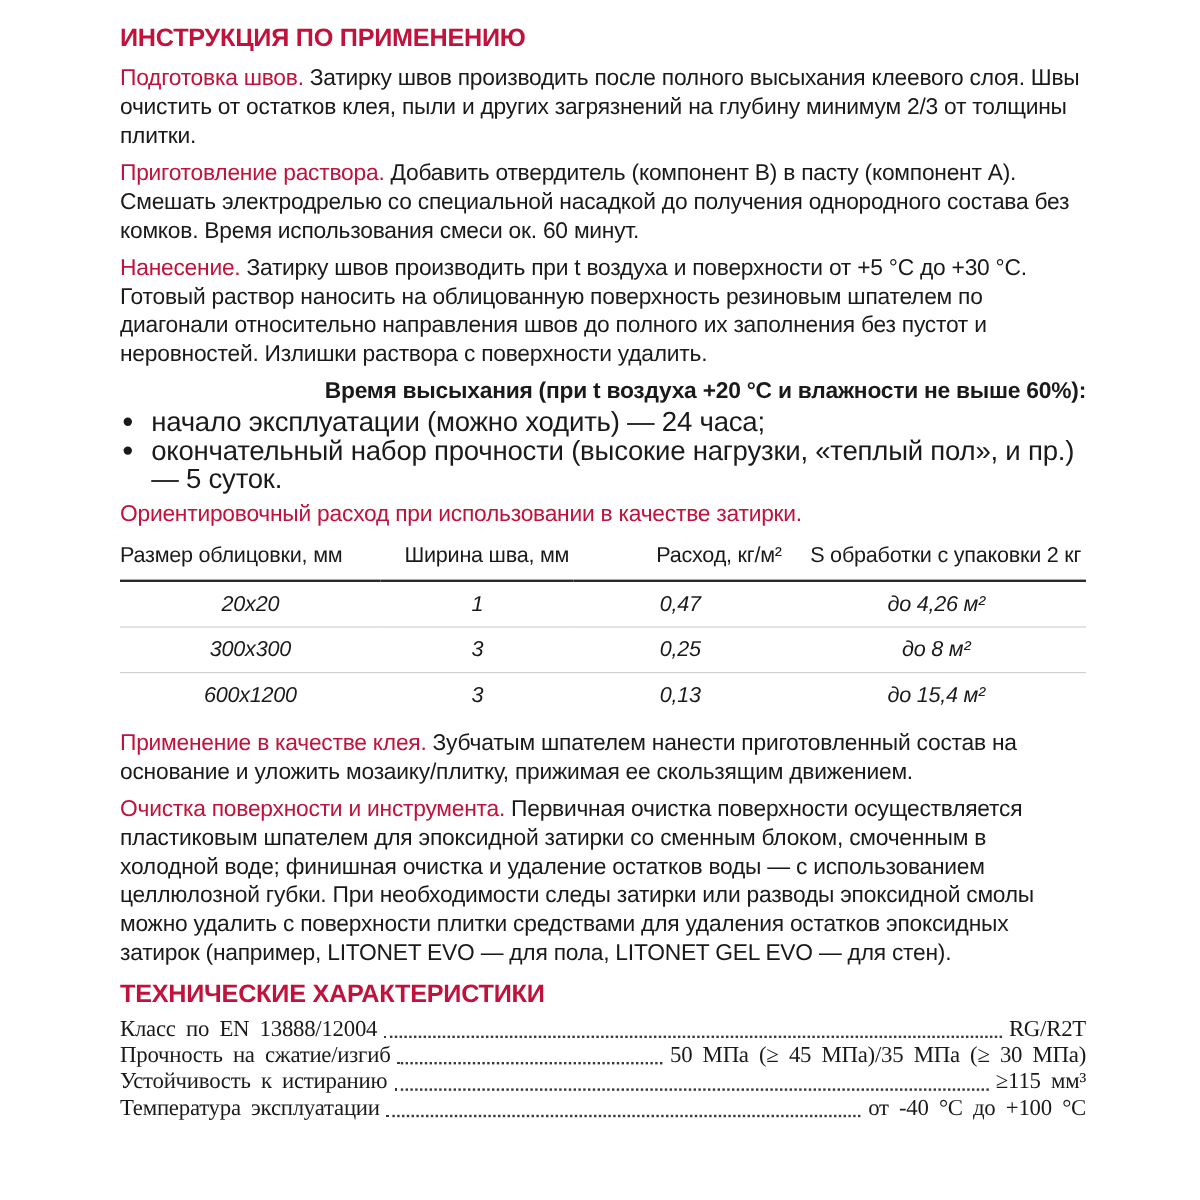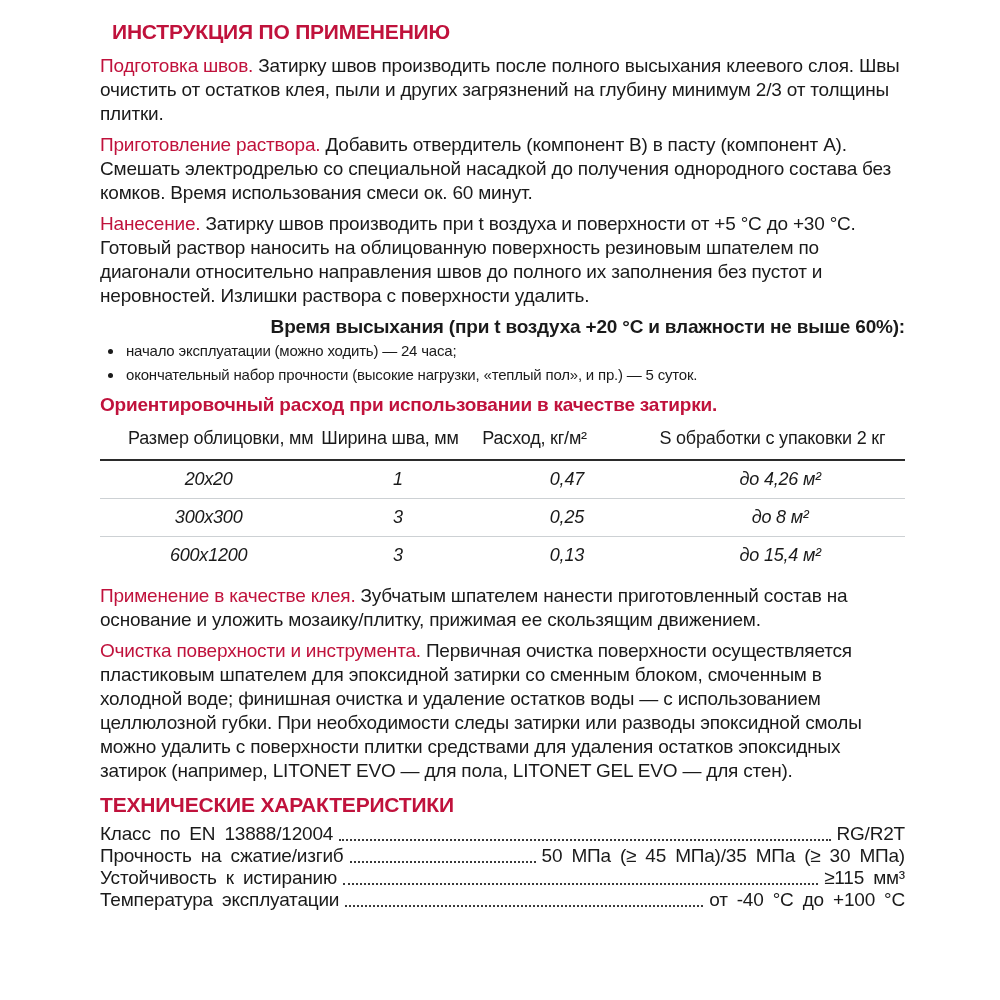--- a/index.html
+++ b/index.html
@@ -17,70 +17,70 @@
     overflow: hidden;
   }
   .page {
     width: 1000px; height: 1000px;
     padding: 20px 95px 0 100px;
     overflow: hidden;
   }
   .doc-title {
     color: var(--accent);
     font-size: 21px; font-weight: bold;
-    margin: 0 0 10px 12px;
+    margin: 0 0 10px 0;
     letter-spacing: -0.2px;
   }
   .para {
     font-size: 19px; line-height: 24px;
     margin: 0 0 7px 0;
     letter-spacing: -0.2px;
   }
   .lead { font-weight: normal; color: var(--accent); margin-right: 5px; }
   .black-heading {
     font-size: 19px; line-height: 24px; font-weight: bold;
     margin: 2px 0 0 0; letter-spacing: -0.2px; text-align: right;
   }
   ul.bullets {
     margin: 0 0 6px 0; padding-left: 24px;
-    font-size: 15px; line-height: 24px; letter-spacing: -0.2px;
+    font-size: 23px; line-height: 24px; letter-spacing: -0.2px;
   }
   ul.bullets li { padding-left: 2px; }
   .red-heading {
     color: var(--accent);
-    font-size: 19px; font-weight: bold; line-height: 24px;
+    font-size: 19px; font-weight: normal; line-height: 24px;
     margin: 4px 0 4px 0; letter-spacing: -0.2px;
   }
   table.consumption {
     width: 100%; border-collapse: collapse;
     font-size: 18px; letter-spacing: -0.2px;
     margin: 0 0 10px 0;
   }
   table.consumption th {
-    font-weight: normal; text-align: left;
+    font-weight: normal; text-align: right;
     padding: 7px 4px 10px 4px;
     border-bottom: 2px solid var(--table-header-line);
   }
-  table.consumption th:first-child { text-align: right; padding-left: 0; }
+  table.consumption th:first-child { text-align: left; padding-left: 0; }
   table.consumption td {
     text-align: center;
     padding: 8px 4px;
     border-bottom: 1px solid var(--table-line);
     font-style: italic;
   }
   table.consumption tr:last-child td { border-bottom: none; }
   .specs-title {
     color: var(--accent);
     font-size: 21px; font-weight: bold;
     margin: 10px 0 6px 0; letter-spacing: -0.2px;
   }
   .spec-row {
     display: flex; align-items: baseline;
     font-size: 19px; line-height: 22px;
-    letter-spacing: -0.2px; word-spacing: 4px;
+    letter-spacing: -0.2px; word-spacing: 4px; font-family: Liberation Serif, serif;
   }
   .spec-label { white-space: nowrap; }
   .spec-value { white-space: nowrap; }
   .spec-dots {
     flex: 1 1 auto; min-width: 18px;
     align-self: flex-end;
     border-bottom: 2px dotted #3A3A3A;
     margin: 0 6px 4px 6px;
   }
 </style>

